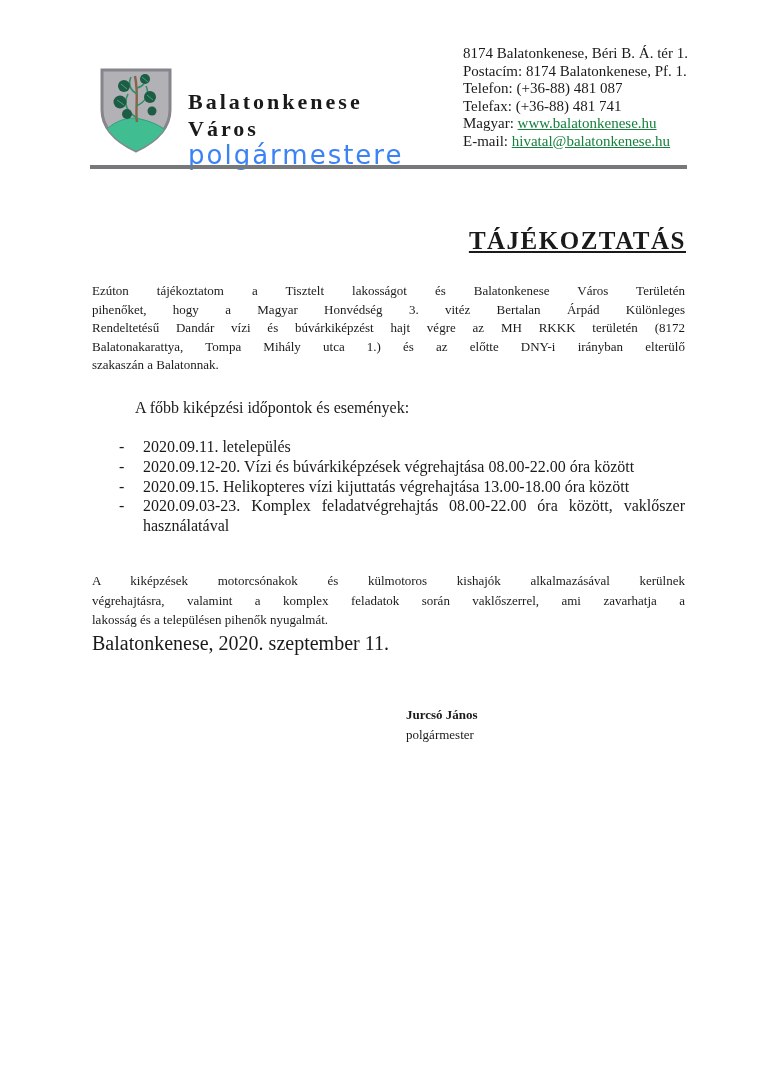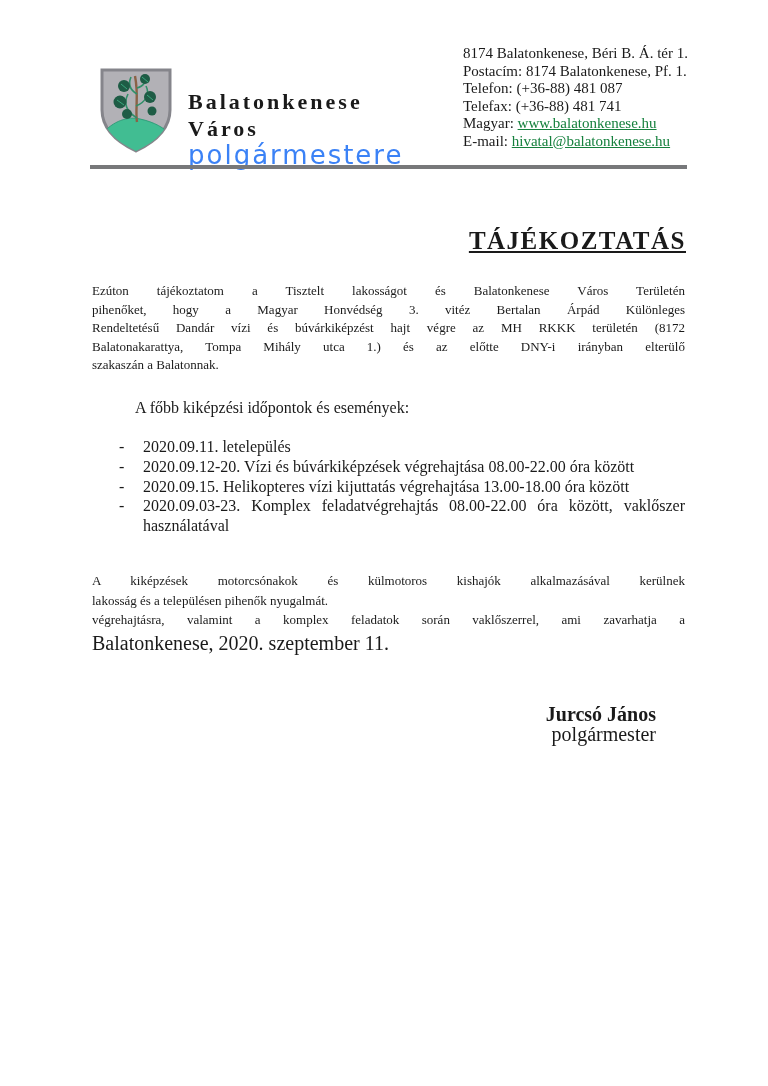--- a/index.html
+++ b/index.html
@@ -30,21 +30,21 @@
     font-weight:bold; font-size:25px; letter-spacing:1.5px;text-decoration:underline;
   }
   .para { position:absolute; left:92px; width:593px; font-size:13px; }
   .p1 { top:282px; line-height:18.6px; }
   .intro { position:absolute; left:92px; top:399px; width:593px; font-size:16px;margin-left:43px; }
   .list { position:absolute; left:92px; top:437px; width:593px; font-size:16px; line-height:19.8px; }
   .list-item { position:relative; padding-left:51px; }
   .dash { position:absolute; left:27px; top:0; }
   .p2 { top:553px; line-height:19.5px;margin-top:18px; }
   .dateline { position:absolute; left:92px; top:632px; font-size:20px; }
-  .signature { position:absolute; left:406px; top:705px; width:250px; text-align:right; font-size:20px; line-height:19.5px; }
+  .signature { position:absolute; left:406px; top:705px; width:250px; text-align:left; font-size:13px; line-height:19.5px; }
   .sig-name { font-weight:bold; }
 
   .jline { text-align:justify; text-align-last:justify; }
   .jline.last { text-align-last:left; }
 </style>
 </head>
 <body>
 
 <div class="page">
 
@@ -121,22 +121,22 @@
       <span class="dash">-</span>
       <div>
           <div class="jline">2020.09.03-23. Komplex feladatvégrehajtás 08.00-22.00 óra között, vaklőszer</div>
           <div class="jline last">használatával</div>
         </div>
     </div>
   </div>
 
   <div class="para p2">
       <div class="jline">A kiképzések motorcsónakok és külmotoros kishajók alkalmazásával kerülnek</div>
+      <div class="jline">végrehajtásra, valamint a komplex feladatok során vaklőszerrel, ami zavarhatja a</div>
       <div class="jline last">lakosság és a településen pihenők nyugalmát.</div>
-      <div class="jline">végrehajtásra, valamint a komplex feladatok során vaklőszerrel, ami zavarhatja a</div>
     </div>
 
   <div class="dateline">Balatonkenese, 2020. szeptember 11.</div>
 
   <div class="signature">
     <div class="sig-name">Jurcsó János</div>
     <div class="sig-role">polgármester</div>
   </div>
 
 </div>

